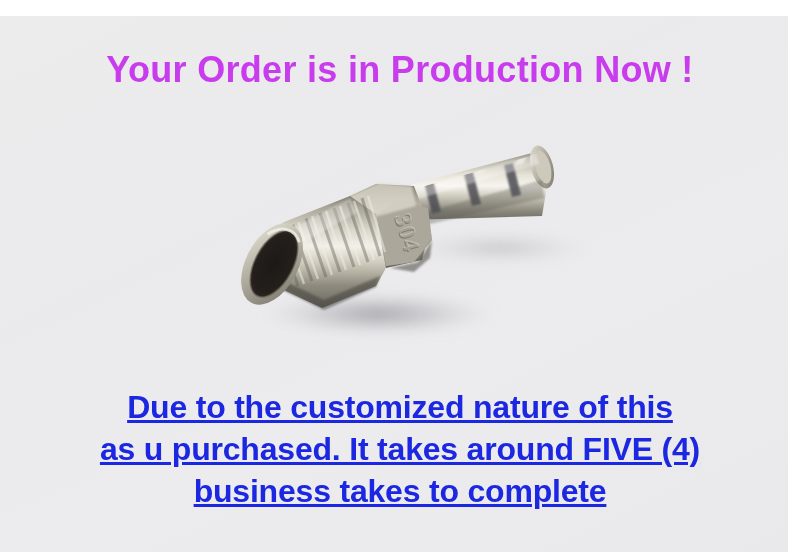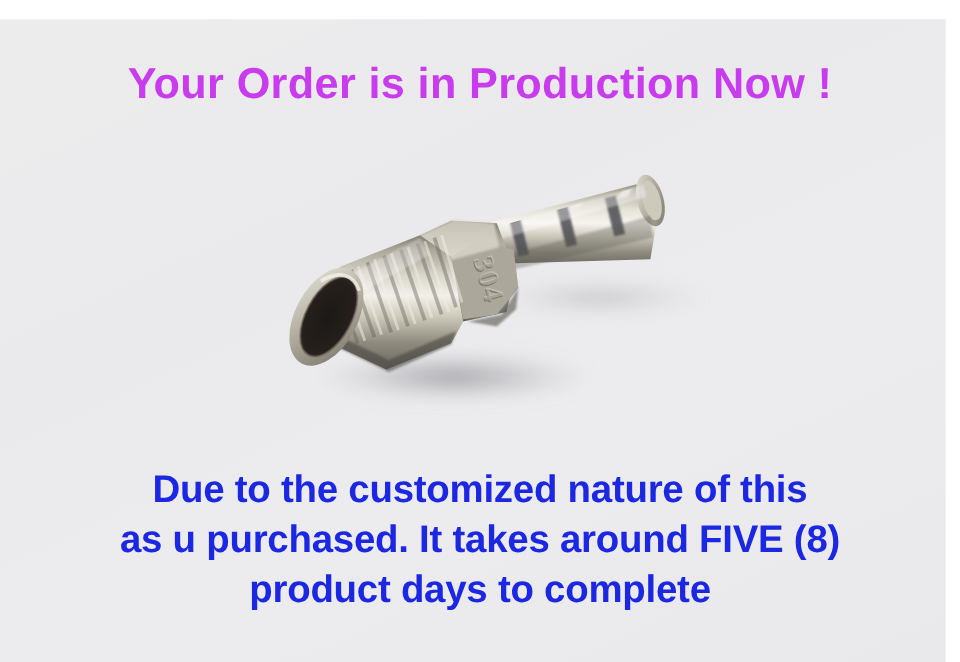--- a/index.html
+++ b/index.html
@@ -49,21 +49,21 @@
     top: 370px;
     width: 800px;
     text-align: center;
     color: #1c27e2;
     font-family: "Liberation Sans", sans-serif;
     font-weight: bold;
     font-size: 32px;
     line-height: 42px;
     letter-spacing: -0.2px;
   }
-  #body-copy .ln { display: block; white-space: nowrap; }
+  #body-copy .ln { display: block; white-space: nowrap; text-decoration: underline; }
 </style>
 </head>
 <body>
 
 <div id="stage">
 
   <div id="headline">Your Order is in Production Now !</div>
 
   <div id="photo">
     <svg width="420" height="260" viewBox="0 0 420 260" xmlns="http://www.w3.org/2000/svg">
@@ -198,17 +198,17 @@
           <path d="M 54,104 A 26,44 0 0 1 86,96" transform="rotate(28 72 128)" stroke="#f3f1e9" stroke-width="3" fill="none" opacity="0.8"></path>
         </g>
       </g>
 
       <rect x="0" y="0" width="420" height="260" fill="none"></rect>
     </svg>
   </div>
 
   <div id="body-copy">
     <span class="ln">Due to the customized nature of this</span>
-    <span class="ln">as u purchased. It takes around FIVE (8)</span>
-    <span class="ln">product days to complete</span>
+    <span class="ln">as u purchased. It takes around FIVE (4)</span>
+    <span class="ln">business takes to complete</span>
   </div>
 
 </div>
 
 </body></html>

